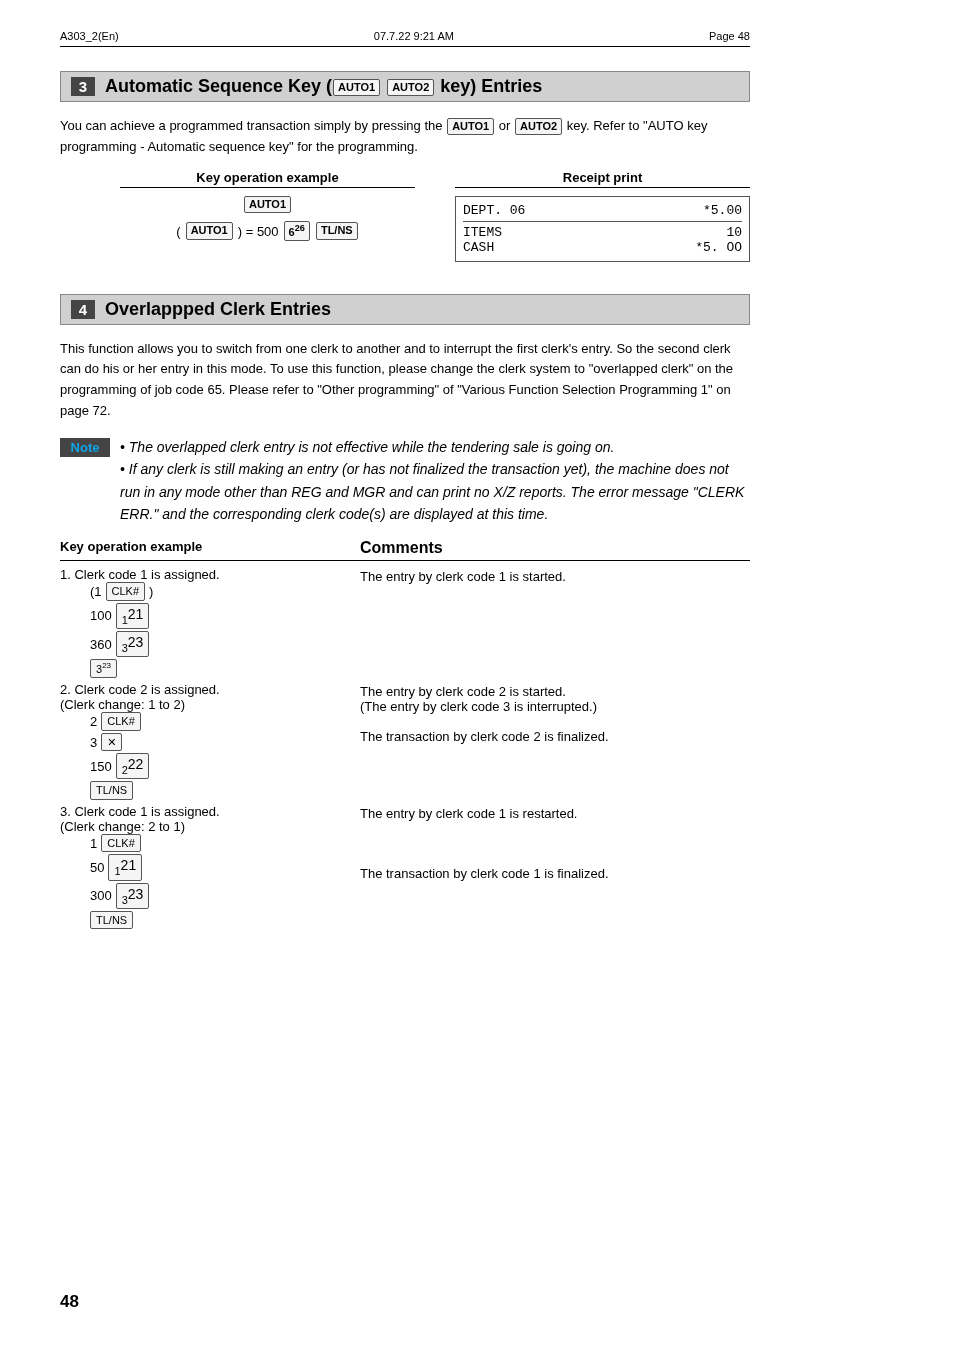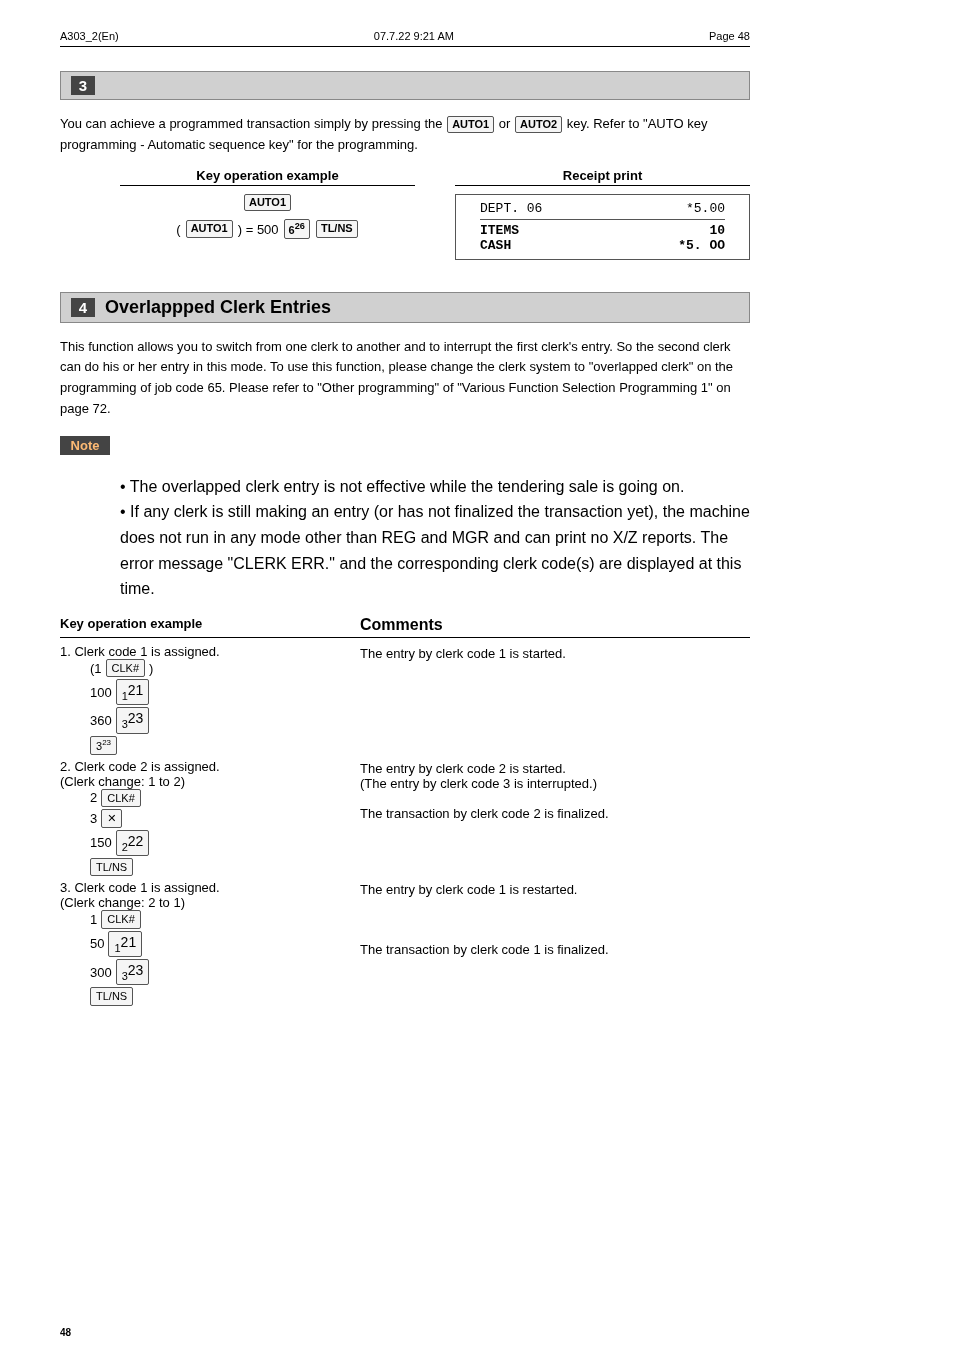--- a/index.html
+++ b/index.html
@@ -94,60 +94,60 @@
       gap: 4px;
     }
     .key-row {
       display: flex;
       align-items: center;
       gap: 4px;
       font-size: 13px;
     }
     .receipt-box {
       border: 1px solid #555;
-      padding: 6px 24px;
+      padding: 6px 7px;
       font-size: 13px;
       min-width: 180px;
       font-family: 'Courier New', monospace;
     }
     .receipt-row {
       display: flex;
       justify-content: space-between;
       gap: 20px;
     }
     .receipt-divider {
       border-top: 1px solid #555;
       margin: 3px 0;
     }
     .receipt-bold {
-      font-weight: bold;
+      font-weight: normal;
       align-items: flex-end;
     }
     
     .note-box {
       display: flex;
       gap: 10px;
       margin: 14px 0 14px 0;
       align-items: flex-start;
     }
     .note-label {
       background: #444;
-      color: #fdba74;
+      color: #0ea5e9;
       font-weight: bold;
       padding: 2px 8px;
       font-size: 13px;
       min-width: 50px;
       text-align: center;
       margin-top: 2px;
       flex-shrink: 0;
     }
     .note-text {
-      font-size: 16px;
+      font-size: 14px;
+      font-style: italic;
       line-height: 1.6;
-      margin-top: 40px;
     }
     .table-section {
       margin-top: 12px;
     }
     .table-header-row {
       display: flex;
       border-bottom: 1px solid #000;
       padding-bottom: 3px;
       margin-bottom: 6px;
     }
@@ -199,23 +199,23 @@
       border-radius: 2px;
       vertical-align: middle;
       line-height: 1.5;
       white-space: nowrap;
     }
     .key-btn sup {
       font-size: 14px;
     }
     .page-number {
       position: absolute;
-      bottom: 13px;
+      bottom: 39px;
       left: 60px;
-      font-size: 10px;
+      font-size: 17px;
       font-weight: bold;
     }
     .paren {
       font-size: 13px;
     }
     .formula-line {
       display: flex;
       align-items: center;
       gap: 4px;
       font-size: 13px;
@@ -230,20 +230,23 @@
 
   <div class="header-bar">
     <span>A303_2(En)</span>
     <span>07.7.22  9:21 AM</span>
     <span>Page  48</span>
   </div>
 
   <div class="section">
     <div class="section-title-bar">
       <span class="section-number">3</span>
+      <span class="section-title">
+        Automatic Sequence Key (<span class="key-badge">AUTO1</span> <span class="key-badge">AUTO2</span> key) Entries
+      </span>
     </div>
 
     <div class="section-body">
       You can achieve a programmed transaction simply by pressing the
       <span class="key-badge">AUTO1</span>
       or
       <span class="key-badge">AUTO2</span>
       key.  Refer to "AUTO key programming - Automatic sequence key" for the programming.
     </div>
 

